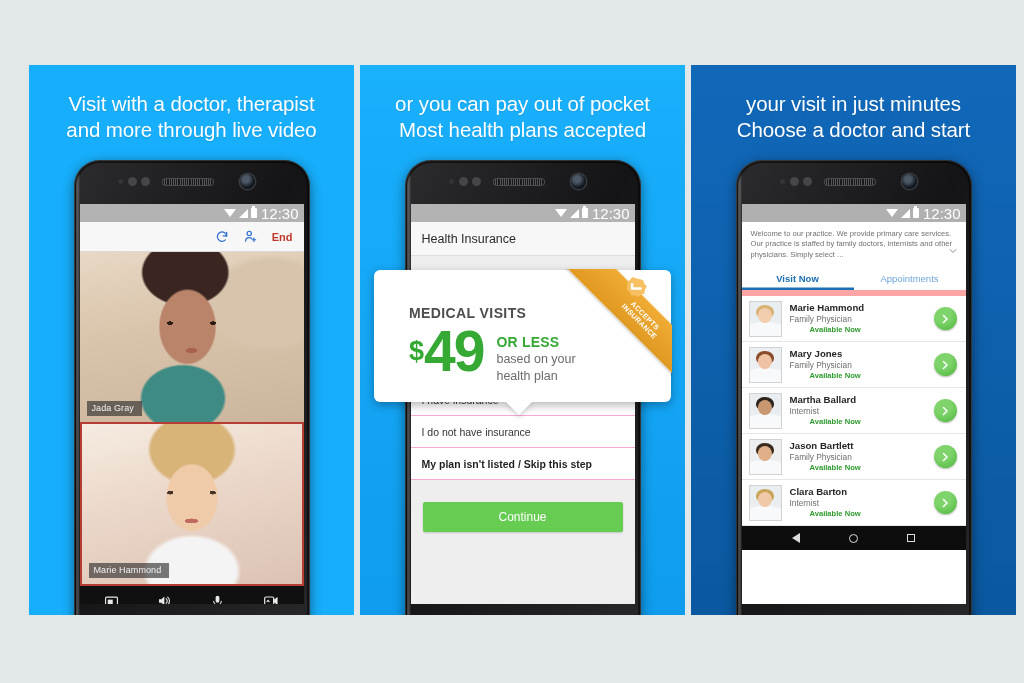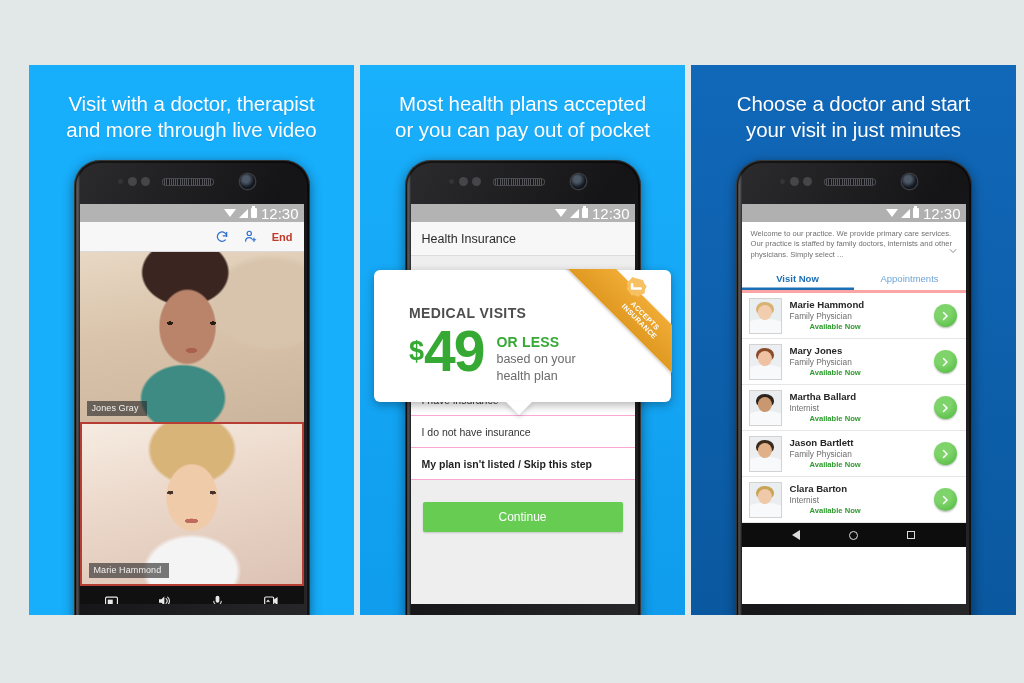--- a/index.html
+++ b/index.html
@@ -217,21 +217,21 @@
   .cd-appbar {
     height: 32px; background: #f7f7f7; border-bottom: 1px solid #dedede;
     display: flex; align-items: center; padding: 0 9px; gap: 9px;
   }
   .cd-title { font-size: 12px; color: #2b2b2b; flex: 1; }
   .cd-welcome {
     padding: 7px 9px 6px; font-size: 7.6px; line-height: 10.4px; color: #707070;
     position: relative; background:#fff;
   }
   .cd-chev { position: absolute; right: 8px; bottom: 7px; color:#8a8a8a; }
-  .cd-tabs { display: flex; background:#fff; border-bottom: 3px solid #fca5a5; }
+  .cd-tabs { display: flex; background:#fff; border-bottom: 6px solid #fca5a5; }
   .cd-tab {
     flex: 1; text-align: center; font-size: 9.5px; padding: 7px 0 6px;
     color: #6ea5d8;
   }
   .cd-tab.active { color: #1b6fb5; font-weight: 700; box-shadow: inset 0 -2.5px 0 #1b6fb5; }
 
   .doc-row {
     display: flex; align-items: center; gap: 8px;
     padding: 5px 9px 5px 7px; border-bottom: 1px solid #e6e6e6; background:#fff;
     height: 46px;
@@ -309,21 +309,21 @@
                 <path d="M4.2 19.5c0-3.4 2.6-5.6 5.8-5.6 1.6 0 3 .5 4 1.4"></path>
                 <path d="M17.5 14.5v5.5"></path>
                 <path d="M20.3 17.2h-5.6"></path>
             </svg>
           </span>
           <span class="vv-end">End</span>
         </div>
 
         <div class="vv-video vv-top">
           <div class="face-a"></div>
-          <span class="vv-name">Jones Gray</span>
+          <span class="vv-name">Jada Gray</span>
         </div>
 
         <div class="vv-video vv-bot">
           <div class="face-b"></div>
           <span class="vv-name">Marie Hammond</span>
         </div>
 
         <div class="vv-controls">
           <span>
             <svg viewBox="0 0 24 24" width="15" height="15" fill="none" stroke="currentColor" stroke-width="1.8">
@@ -353,22 +353,22 @@
             </svg>
           </span>
         </div>
       </div>
       <div class="phone-bottom"></div>
     </div>
   </div>
 
   <div class="panel" id="panel-2">
     <div class="headline">
+      <span>or you can pay out of pocket</span>
       <span>Most health plans accepted</span>
-      <span>or you can pay out of pocket</span>
     </div>
 
     <div class="phone">
       <div class="phone-top">
         <span class="sensor-dot sd1"></span>
         <span class="sensor-dot sd2"></span>
         <span class="sensor-dot sd3"></span>
         <span class="speaker-grill"></span>
         <span class="front-cam"></span>
       </div>
@@ -424,22 +424,22 @@
             <path d="M12 1.6l3.2 1.4 3.4.3 1 3.3 2.2 2.7-1.6 3-.3 3.4-3.2 1.2-2.5 2.3-3.2-1.1-3.4.2-1.9-2.9-2.8-2 .7-3.3-.5-3.4 3-1.6z" fill="#f6c063"></path>
             <path d="M7.6 11.4l2.9 2.9 5.6-5.6" fill="none" stroke="#fff" stroke-width="2.3" stroke-linecap="round" stroke-linejoin="round"></path>
           </svg>
         </span>
       </div>
     </div>
   </div>
 
   <div class="panel" id="panel-3">
     <div class="headline">
+      <span>your visit in just minutes</span>
       <span>Choose a doctor and start</span>
-      <span>your visit in just minutes</span>
     </div>
 
     <div class="phone">
       <div class="phone-top">
         <span class="sensor-dot sd1"></span>
         <span class="sensor-dot sd2"></span>
         <span class="sensor-dot sd3"></span>
         <span class="speaker-grill"></span>
         <span class="front-cam"></span>
       </div>

